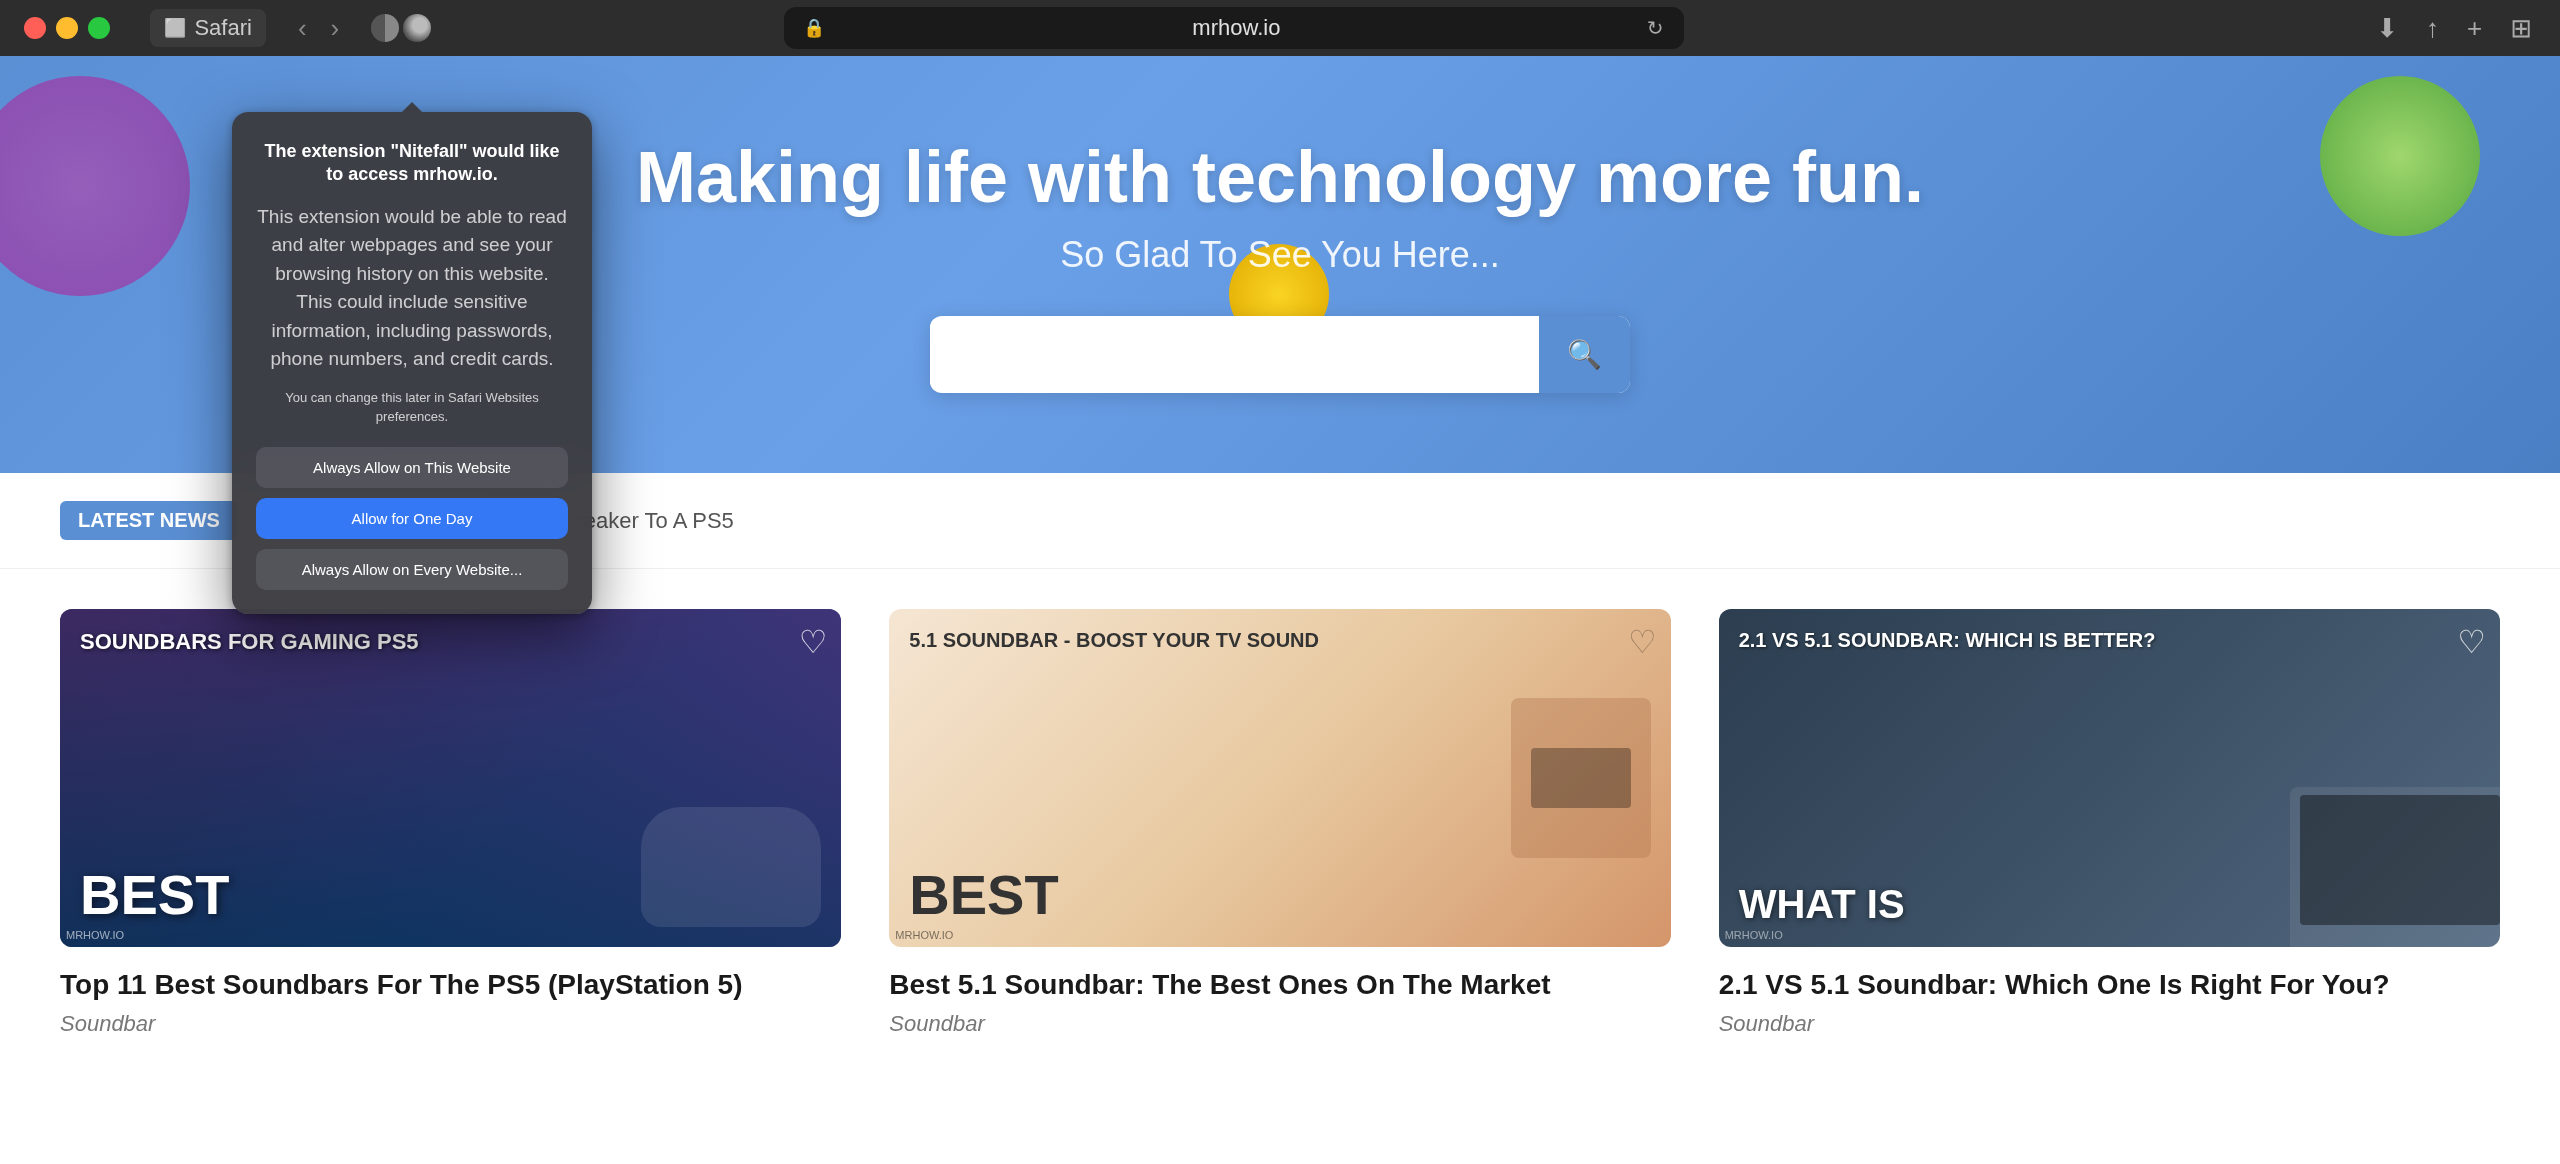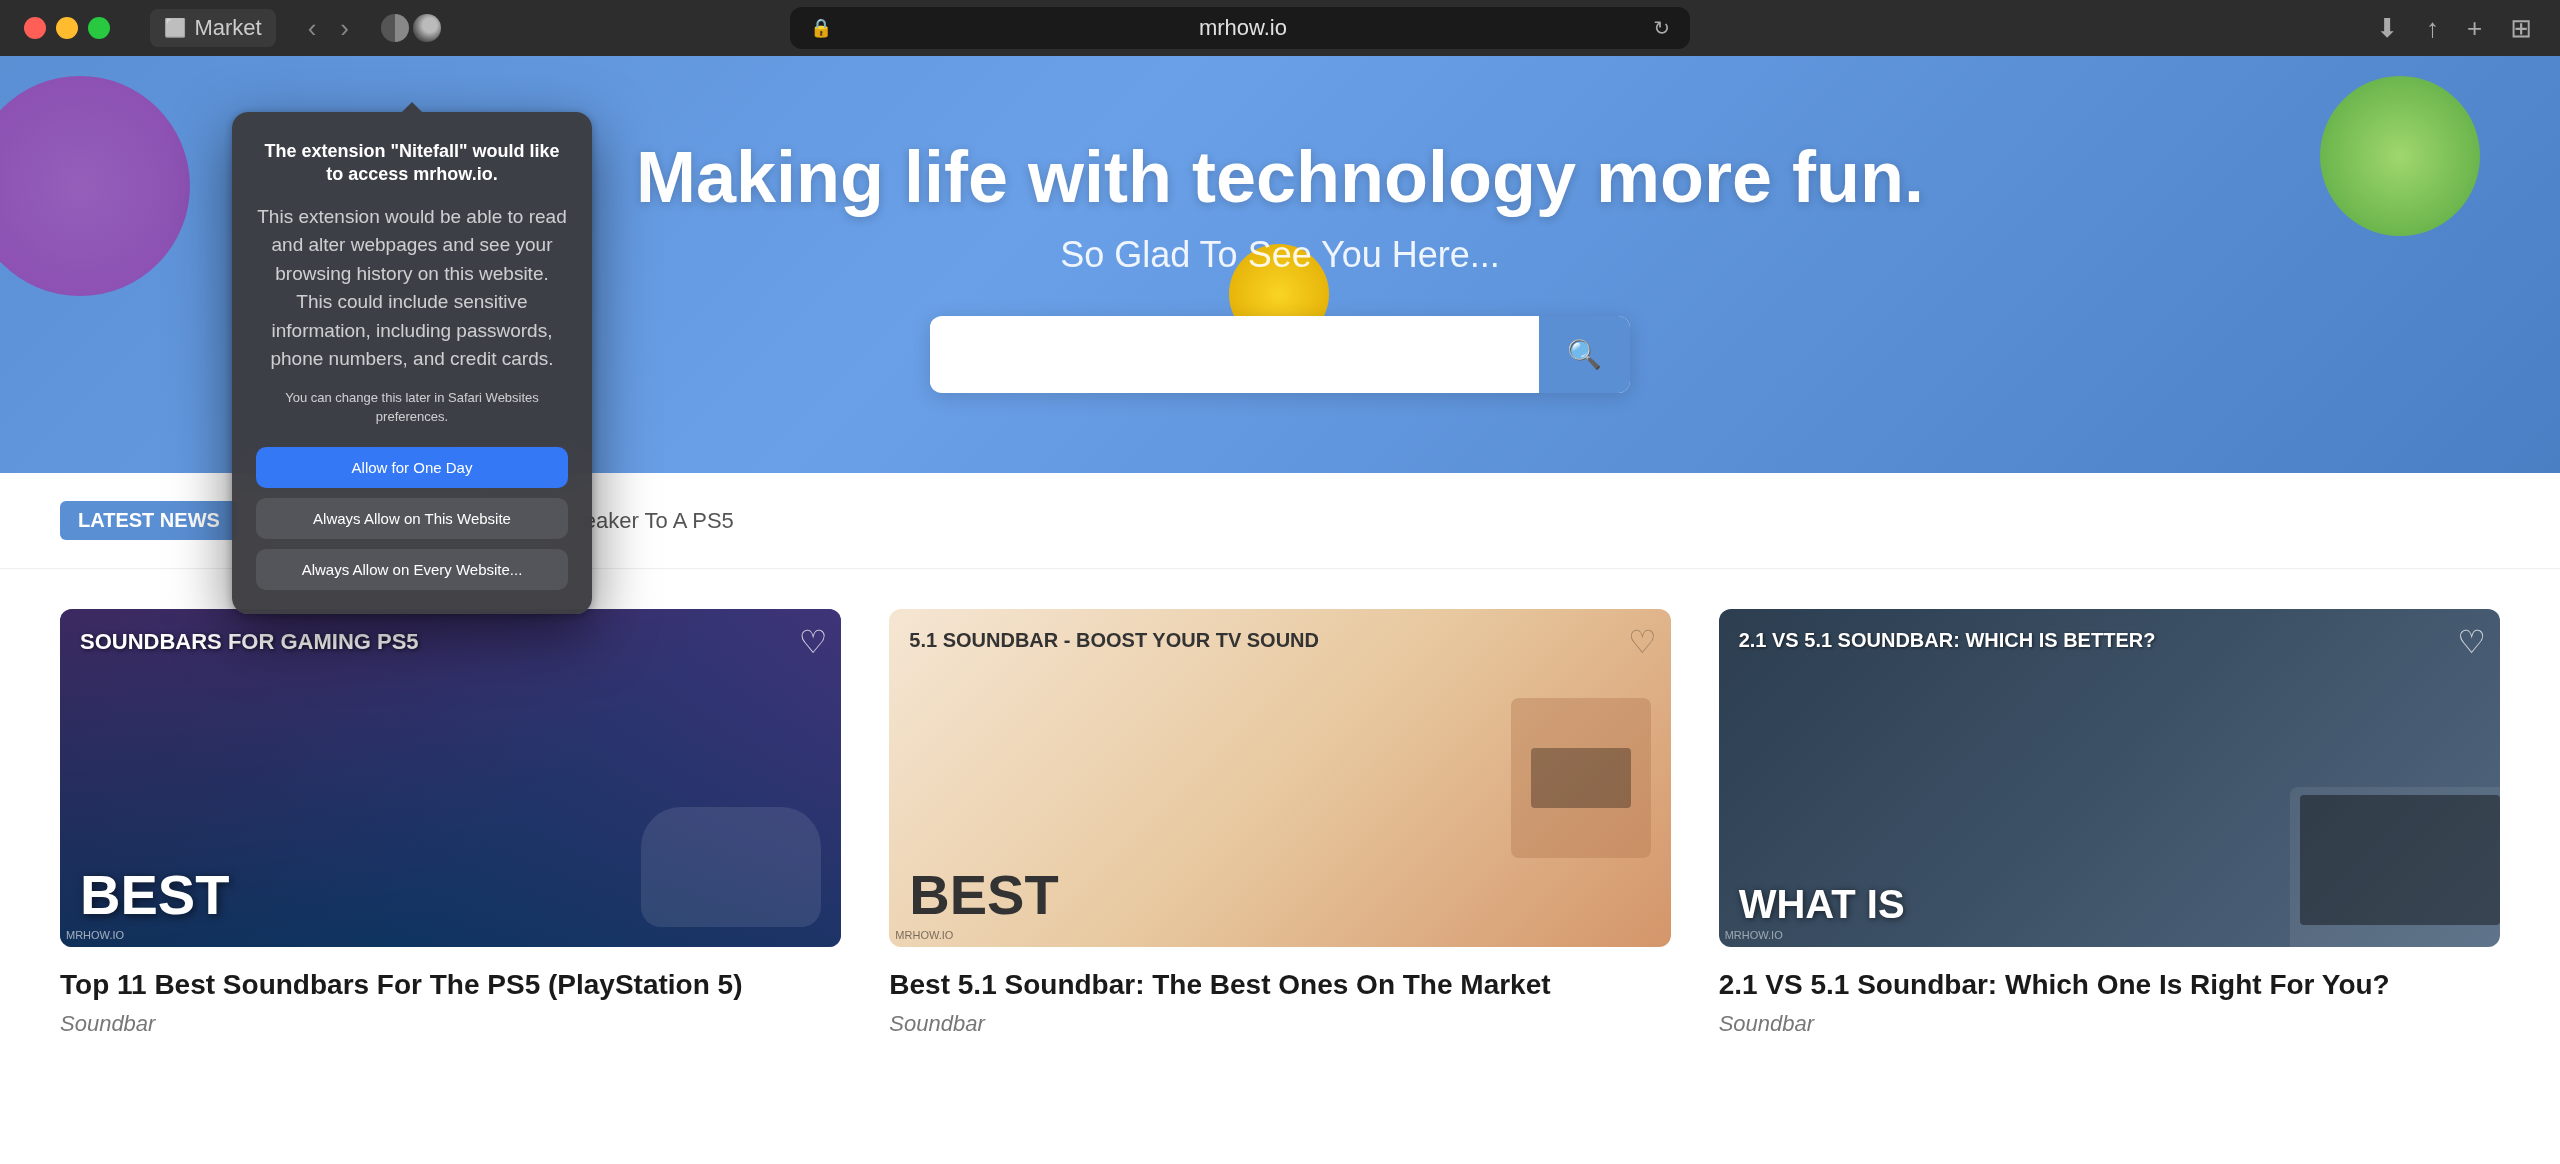--- a/index.html
+++ b/index.html
@@ -386,21 +386,21 @@
   <div class="title-bar">
     <div class="traffic-lights">
       <div class="traffic-light close"></div>
       <div class="traffic-light minimize"></div>
       <div class="traffic-light maximize"></div>
     </div>
 
     <div class="tab-area">
       <div class="private-tab">
         <span class="private-icon">⬜</span>
-        <span>Market</span>
+        <span>Safari</span>
       </div>
     </div>
 
     <div class="nav-buttons">
       <button class="nav-btn">‹</button>
       <button class="nav-btn">›</button>
     </div>
 
     <div style="display:flex;align-items:center;gap:4px;margin-left:8px;">
       <div style="width:28px;height:28px;border-radius:50%;background:linear-gradient(to right, #555 50%, #888 50%);display:flex;align-items:center;justify-content:center;"></div>
@@ -420,22 +420,22 @@
       <button class="toolbar-btn">⊞</button>
     </div>
   </div>
 
   <div class="content-area">
 
     <div class="extension-popup">
       <div class="popup-title">The extension "Nitefall" would like to access mrhow.io.</div>
       <div class="popup-description">This extension would be able to read and alter webpages and see your browsing history on this website. This could include sensitive information, including passwords, phone numbers, and credit cards.</div>
       <div class="popup-change-note">You can change this later in Safari Websites preferences.</div>
+      <button class="popup-btn popup-btn-secondary">Always Allow on This Website</button>
       <button class="popup-btn popup-btn-primary">Allow for One Day</button>
-      <button class="popup-btn popup-btn-secondary">Always Allow on This Website</button>
       <button class="popup-btn popup-btn-secondary">Always Allow on Every Website...</button>
     </div>
 
     <div class="website">
 
       <div class="hero">
         <div class="hero-decoration-purple"></div>
         <div class="hero-decoration-green"></div>
         <div class="hero-decoration-yellow"></div>
         <h1 class="hero-title">

